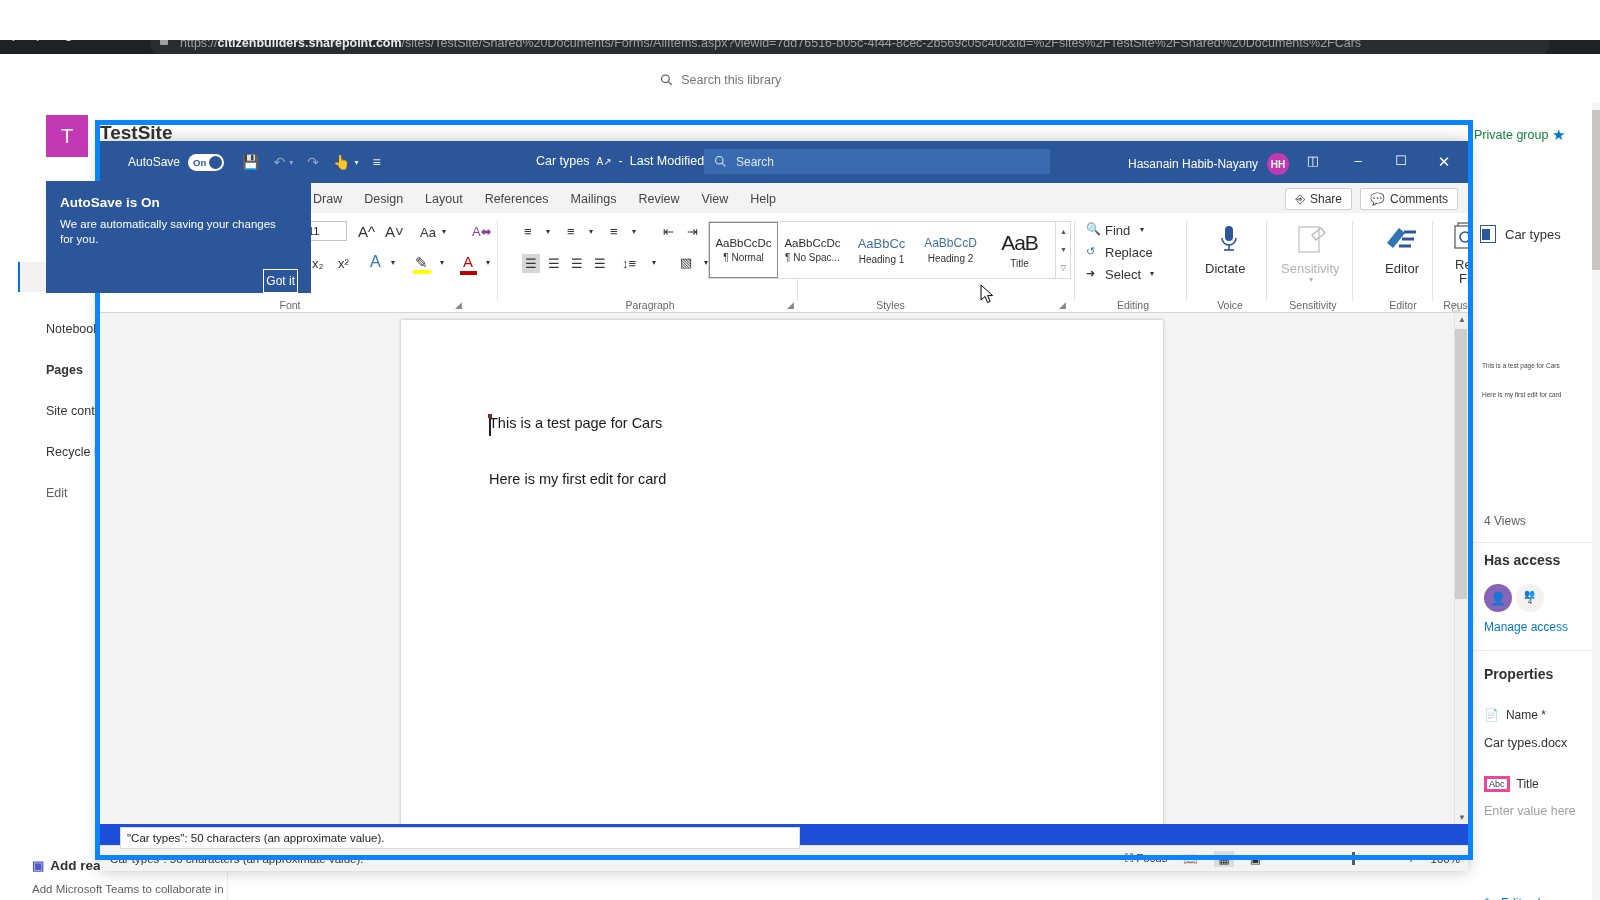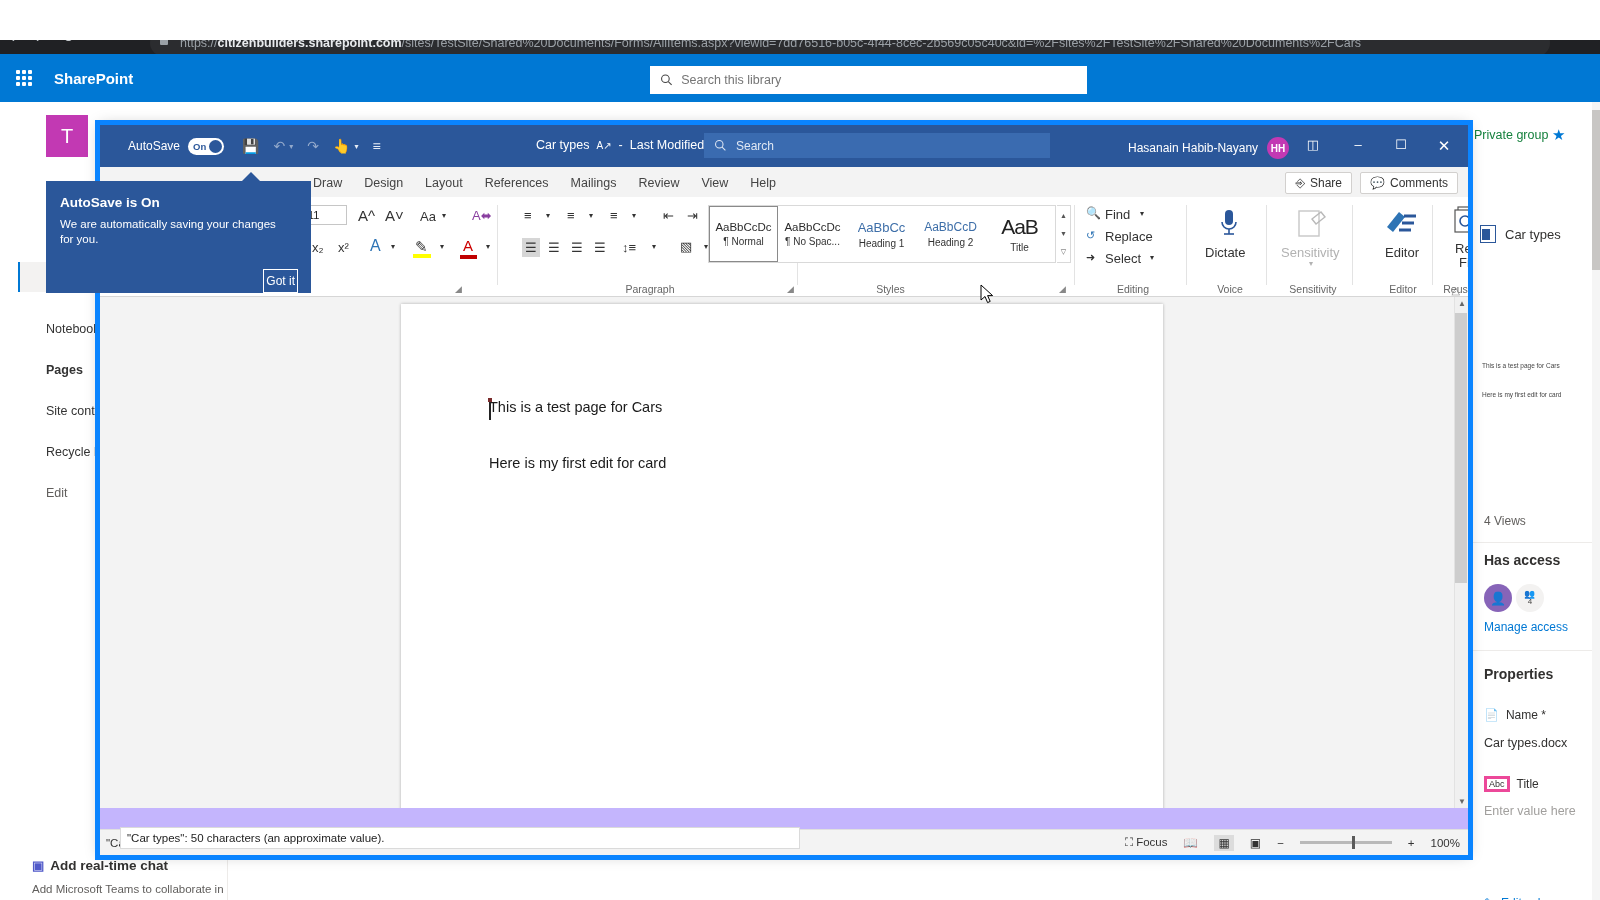--- a/index.html
+++ b/index.html
@@ -108,22 +108,22 @@
   
   .sp-vscroll { position:absolute; left:1592px; top:62px; width:8px; height:838px; background:#f5f5f5;}
   .sp-vthumb { position:absolute; left:1592px; top:70px; width:8px; height:160px; background:#c8c6c4;}
 
   
   .word-hl {
     position:absolute; left:95px; top:80px; width:1378px; height:740px;
     border: 5px solid #0a84ff; background: transparent; pointer-events:none; z-index:40;
   }
   .word-win {
-    position:absolute; left:100px; top:85px; width:1368px; height:730px;
-    background:#c4b5fd; z-index:30; overflow:hidden;
+    position:absolute; left:100px; top:101px; width:1368px; height:730px;
+    background:#1d4ed8; z-index:30; overflow:hidden;
     box-shadow: 0 0 14px rgba(0,0,0,.25);
   }
   .w-title {
     position:relative; height:42px; background:#2b579a; display:flex; align-items:center;
   }
   .autosave-box { display:flex; align-items:center; gap:8px; margin-left:28px; }
   .autosave-lbl { color:#fff; font-size:12px; }
   .toggle {
     width:36px; height:17px; border-radius:9px; background:#fff; position:relative;
     display:flex; align-items:center;
@@ -250,36 +250,20 @@
   <div class="browser-urlbar">
     <span class="nav-ico" style="left:10px;">‹</span>
     <span class="nav-ico" style="left:36px;">›</span>
     <span class="nav-ico" style="left:62px;">↻</span>
     <div class="urlbar-pill">
       <span>https://</span><b>citizenbuilders.sharepoint.com</b><span>/sites/TestSite/Shared%20Documents/Forms/AllItems.aspx?viewid=7dd76516-b05c-4f44-8cec-2b569c05c40c&amp;id=%2Fsites%2FTestSite%2FShared%20Documents%2FCars</span>
     </div>
     <span class="urlbar-lock"></span>
   </div>
 
-  <div class="sp-suitebar">
-    <div class="sp-waffle">
-      <div class="waffle-grid">
-          <i></i>
-          <i></i>
-          <i></i>
-          <i></i>
-          <i></i>
-          <i></i>
-          <i></i>
-          <i></i>
-          <i></i>
-        </div>
-    </div>
-    <div class="sp-brand">SharePoint</div>
-  </div>
   <div class="sp-search">
     <svg class="mag" width="14" height="14" viewBox="0 0 16 16">
       <circle cx="6.5" cy="6.5" r="4.6" fill="none" stroke="#444" stroke-width="1.3"></circle>
       <line x1="10" y1="10" x2="14" y2="14" stroke="#444" stroke-width="1.3"></line>
     </svg>
     <input placeholder="Search this library" style="">
   </div>
 
   <div class="sp-body">
 

